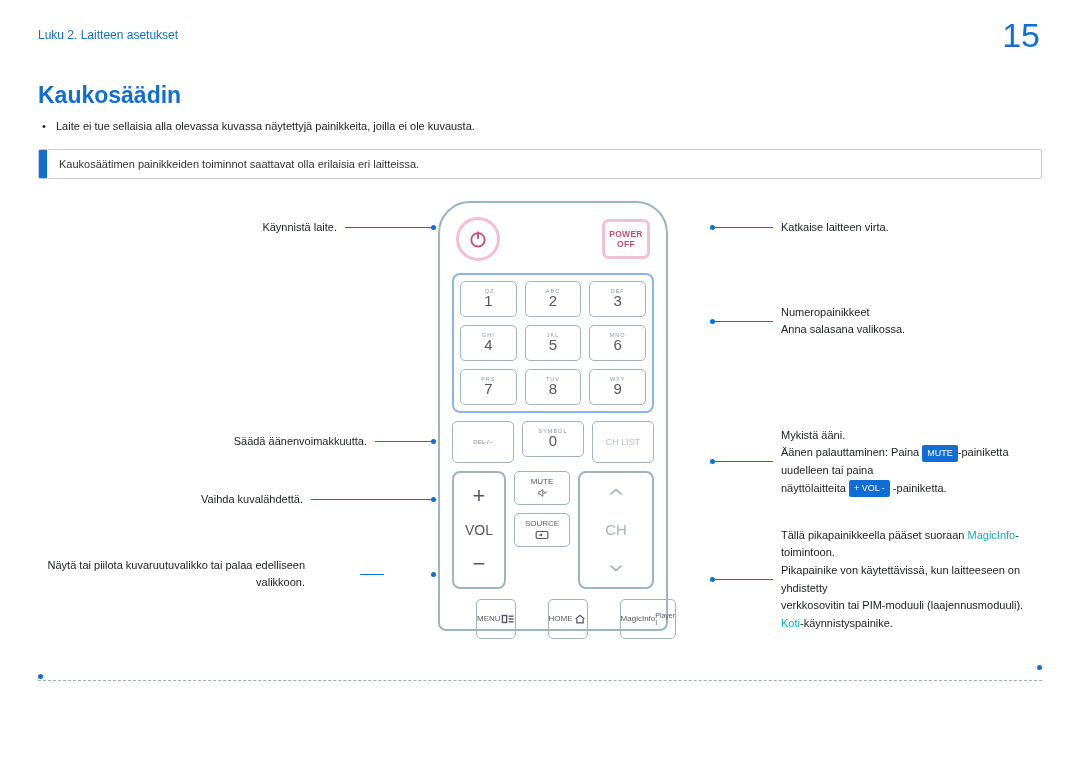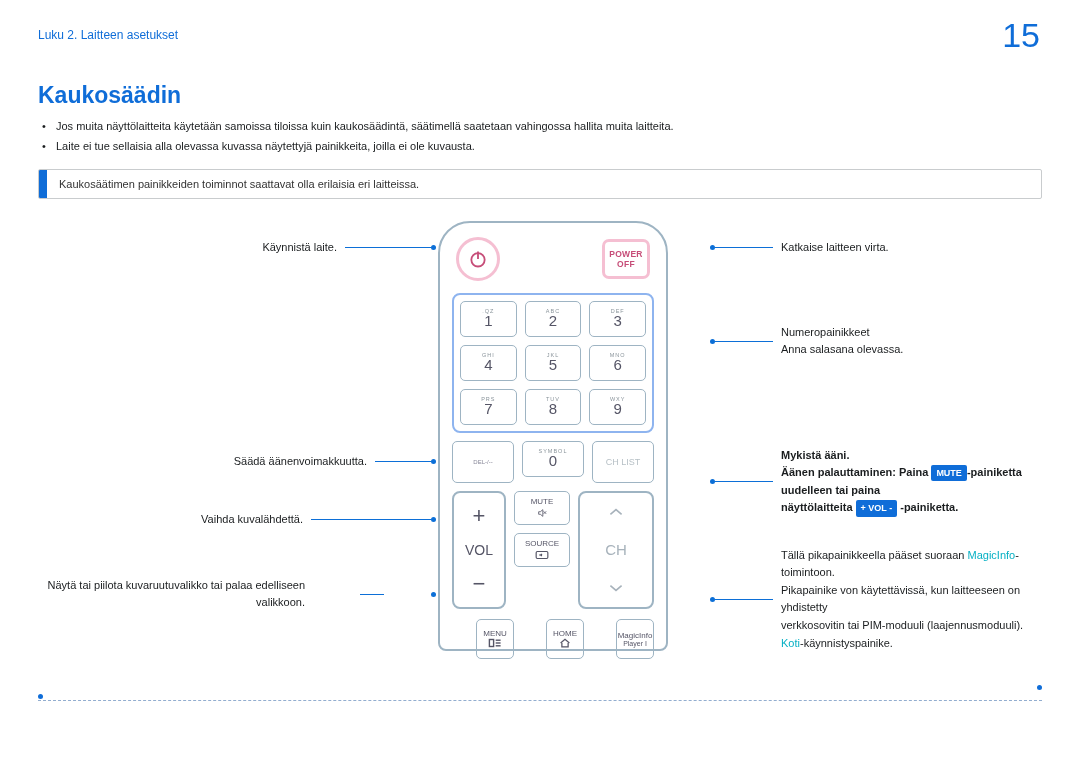--- a/index.html
+++ b/index.html
@@ -66,21 +66,21 @@
     width: 54px; height: 118px; border: 2px solid #9eb4c3; border-radius: 8px; background: #fff;
     display: flex; flex-direction: column; align-items: center; justify-content: space-between; padding: 10px 0;
     font-size: 14px; color:#556;
   }
   .tall-btn span.plus, .tall-btn span.minus { font-size: 22px; font-weight: 400; }
   .mid-col { display:flex; flex-direction: column; gap: 8px; flex:1; }
   .sq { height: 34px; border: 1.5px solid #9eb4c3; border-radius: 5px; display:flex; flex-direction:column; align-items:center; justify-content:center; font-size: 8px; color:#556;}
   .sq svg { margin-top: 2px; }
 
   .menu-row { display: grid; grid-template-columns: repeat(3,1fr); gap:8px; margin: 10px 12px 0; }
-  .menu-key { height: 40px; border:1.5px solid #9eb4c3; border-radius: 5px; display:flex; flex-direction:column; align-items:center; justify-content:center; font-size:8px; color:#556;margin-left:24px;}
+  .menu-key { height: 40px; border:1.5px solid #9eb4c3; border-radius: 5px; display:flex; align-items:center; justify-content:center; font-size:8px; color:#556;margin-left:24px;}
   .menu-key .sub{ font-size:7px; }
 
   .ch-btn {
     width: 76px; height: 118px; border: 2px solid #9eb4c3; border-radius: 8px; background:#fff;
     display:flex; flex-direction:column; align-items:center; justify-content:space-between; padding:14px 0;
     color:#a7b2bb;
   }
   .ch-btn .lbl { font-size:15px; }
 
   
@@ -103,21 +103,20 @@
 
 <div class="page">
   <div class="pg-header">
     <span class="chapter">Luku 2. Laitteen asetukset</span>
     <span class="page-no">15</span>
   </div>
 
   <h2 class="section-title">Kaukosäädin</h2>
 
   <ul class="bullets">
-    <li>Jos muita näyttölaitteita käytetään samoissa tiloissa kuin kaukosäädintä, säätimellä saatetaan vahingossa hallita muita laitteita.</li>
     <li>Laite ei tue sellaisia alla olevassa kuvassa näytettyjä painikkeita, joilla ei ole kuvausta.</li>
   </ul>
 
   <div class="note-box">
     <div class="accent"></div>
     <div class="note-text">Kaukosäätimen painikkeiden toiminnot saattavat olla erilaisia eri laitteissa.</div>
   </div>
 
   <div class="callout-area">
 
@@ -149,25 +148,25 @@
       <span class="leader-dot"></span>
         <span class="leader-line" style="width:58px;"></span>
       <span class="txt">Katkaise laitteen virta.</span>
     </div>
 
     <div class="anno right-side" style="top:103px;">
       <span class="leader-dot"></span>
         <span class="leader-line" style="width:58px;"></span>
       <span class="txt">
         <span>Numeropainikkeet</span><br>
-        <span>Anna salasana olevassa.</span>
+        <span>Anna salasana valikossa.</span>
       </span>
     </div>
 
-    <div class="anno right-side" style="top:226px;font-weight:bold;">
+    <div class="anno right-side" style="top:226px;">
       <span class="leader-dot"></span>
         <span class="leader-line" style="width:58px;"></span>
       <span class="txt">
         <span>Mykistä ääni.</span><br>
         <span>
           <span>Äänen palauttaminen: Paina </span><span class="chip">MUTE</span><span>-painiketta uudelleen tai paina</span>
         </span><br>
         <span>
           <span>näyttölaitteita </span><span class="chip">+ VOL -</span><span> -painiketta.</span>
         </span>

